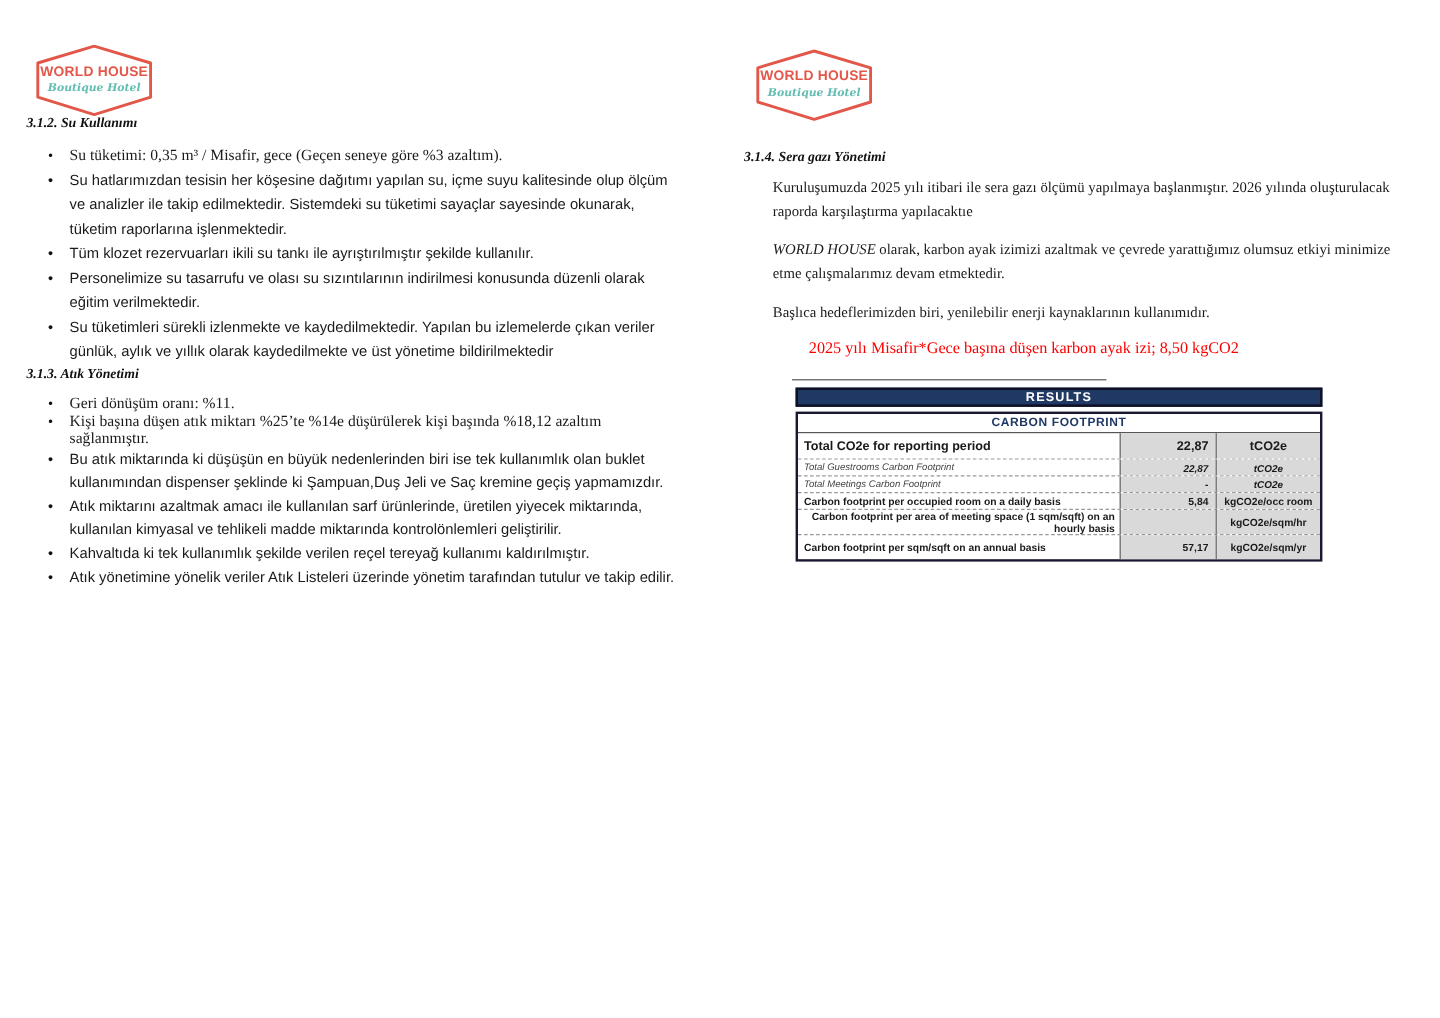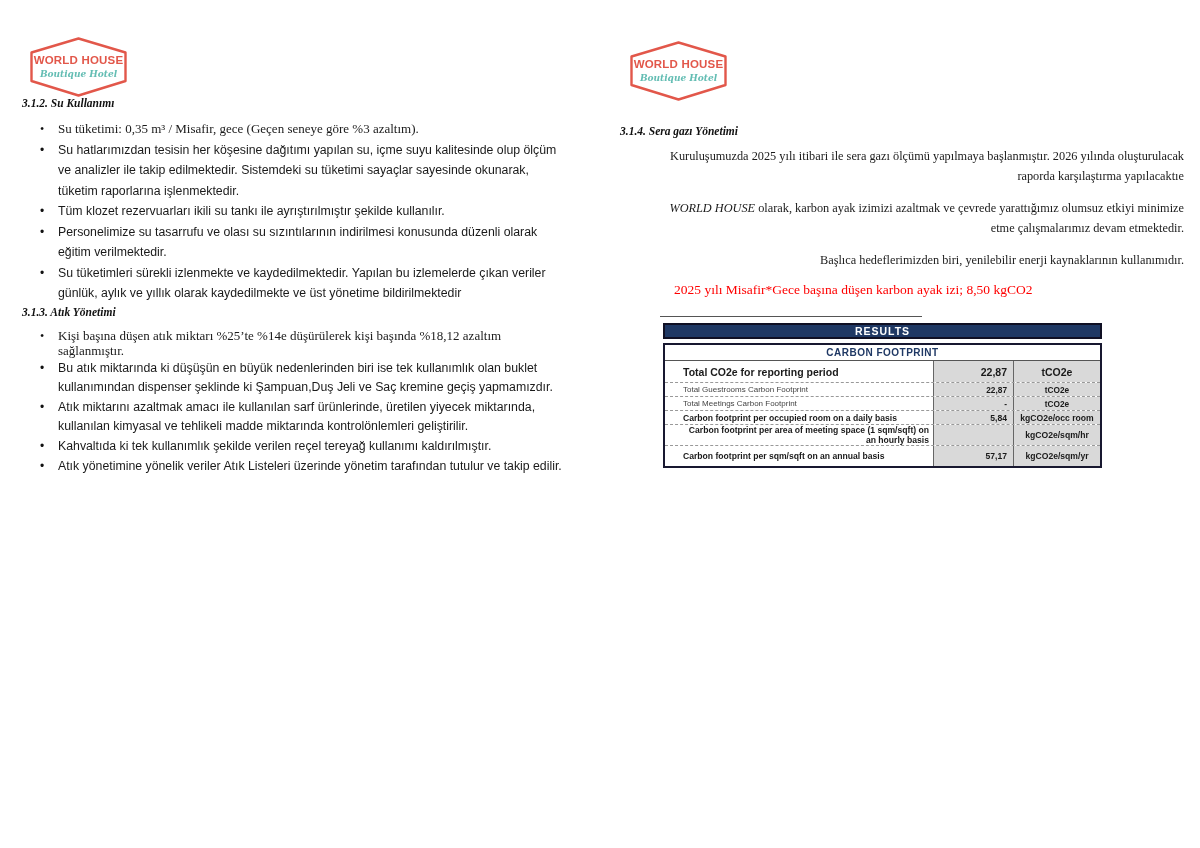--- a/index.html
+++ b/index.html
@@ -40,21 +40,21 @@
     font-size:12px;line-height:inherit;color:#111;}
   .bullet .btext{flex:1;}
   .bullet.sans{font-family:"Liberation Sans", sans-serif;font-size:12.3px;line-height:20.5px;}
   .bullet.serif{font-family:"Liberation Serif", serif;font-size:13px;line-height:20.5px;}
   #waste-bullets .bullet.serif{line-height:14.5px;}
   #waste-bullets .bullet.sans{line-height:19px;margin-top:1px;}
 
   
   .paras{position:absolute;left:44px;top:147px;width:540px;
     font-family:"Liberation Serif", serif;font-size:12.3px;line-height:19.5px;color:#1a1a1a;}
-  .paras p{margin:0 0 13px 0;text-align:right;}
+  .paras p{margin:0 0 13px 0;}
   .paras .it{font-style:italic;}
 
   .red-note{
     position:absolute;left:74px;top:282px;
     font-family:"Liberation Serif", serif;font-size:13.5px;
     color:var(--highlight-red,#fe0000);white-space:nowrap;
   }
   .thin-rule{position:absolute;left:60px;top:316px;width:262px;height:1px;background:#555;}
 
   
@@ -69,28 +69,28 @@
     box-sizing:border-box;border:2px solid #181830;background:#fff;text-align:right;
   }
   .cf-subheader{
     height:15px;display:flex;align-items:center;justify-content:center;
     color:var(--table-navy,#1f3864);font-weight:bold;font-size:10px;
     letter-spacing:.5px;border-bottom:1px solid #555;
   }
   .trow{display:grid;grid-template-columns:268px 80px 1fr;}
   .trow + .trow{border-top:1px dashed #999;}
   .trow .c{display:flex;align-items:center;box-sizing:border-box;}
-  .trow .label{padding-left:18px;padding-right:4px;}
+  .trow .label{padding-left:5px;padding-right:4px;}
   .trow .value{justify-content:flex-end;padding-right:6px;
     background:var(--cell-gray,#d9d9d9);border-left:1px solid #666;font-weight:bold;}
   .trow .unit{justify-content:center;
     background:var(--cell-gray,#d9d9d9);border-left:1px solid #666;font-weight:bold;}
   .trow.primary{height:21px;font-size:10.5px;}
   .trow.primary .label{font-weight:bold;}
-  .trow.secondary{height:13px;font-size:8px;}
+  .trow.secondary{height:13px;font-size:8px;font-style:italic;}
   .trow.secondary .label{color:#444;}
   .trow.secondary .value,.trow.secondary .unit{font-size:8.3px;}
   .trow.metric{height:13px;font-size:8.6px;}
   .trow.metric .label{font-weight:bold;}
   .trow.tall{height:20px;}
 </style>
 </head>
 <body>
 
 <div class="page" id="page-left">
@@ -125,20 +125,23 @@
 
       <div class="bullet sans">
         <span class="btext">Su tüketimleri sürekli izlenmekte ve kaydedilmektedir. Yapılan bu izlemelerde çıkan veriler günlük, aylık ve yıllık olarak kaydedilmekte ve üst yönetime bildirilmektedir</span>
       </div>
     </div>
 
   <div class="sec-heading" style="left:22px;top:306px;">3.1.3. Atık Yönetimi</div>
 
   <div class="bullets" id="waste-bullets" style="left:40px;top:329px;">
 
+      <div class="bullet serif">
+        <span class="btext">Geri dönüşüm oranı: %11.</span>
+      </div>
 
       <div class="bullet serif">
         <span class="btext">Kişi başına düşen atık miktarı %25’te %14e düşürülerek kişi başında %18,12 azaltım sağlanmıştır.</span>
       </div>
 
       <div class="bullet sans">
         <span class="btext">Bu atık miktarında ki düşüşün en büyük nedenlerinden biri ise tek kullanımlık olan buklet kullanımından dispenser şeklinde ki Şampuan,Duş Jeli ve Saç kremine geçiş yapmamızdır.</span>
       </div>
 
       <div class="bullet sans">

